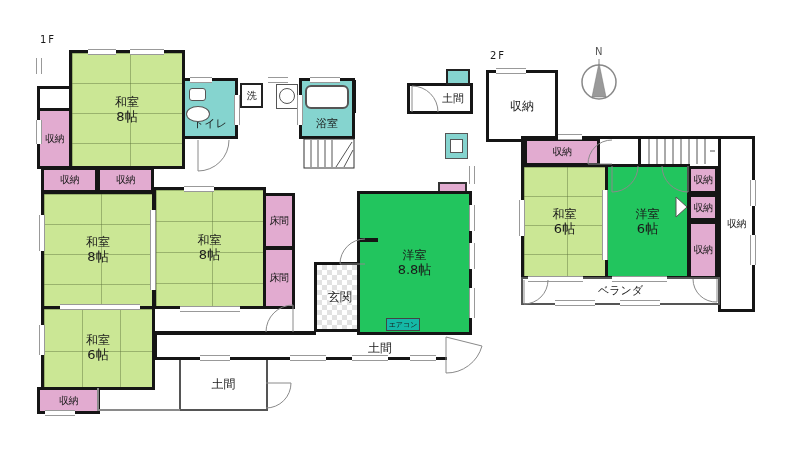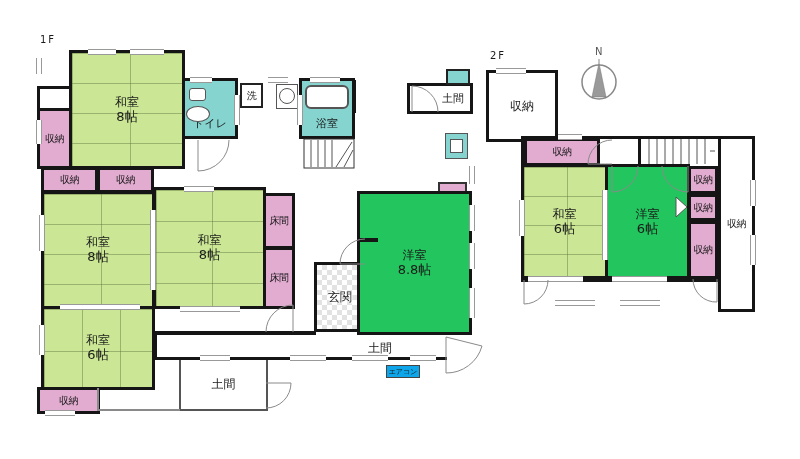--- a/index.html
+++ b/index.html
@@ -24,22 +24,22 @@
   .checker .nm{text-shadow:0 0 2px #fff,0 0 3px #fff,1px 1px 1px #fff,-1px -1px 1px #fff;}
   .wall{position:absolute;background:#151515;z-index:3;}
   .thinline{position:absolute;background:#8a8a8a;z-index:3;}
   .winh{position:absolute;height:6px;background:#fff;border-top:1px solid #999;
         border-bottom:1px solid #999;box-sizing:border-box;z-index:4;}
   .winv{position:absolute;width:6px;background:#fff;border-left:1px solid #999;
         border-right:1px solid #999;box-sizing:border-box;z-index:4;}
   .floorlabel{position:absolute;font-size:10px;letter-spacing:2px;z-index:5;}
   .freelabel{position:absolute;font-size:12px;z-index:5;}
   .fixture{position:absolute;background:#fff;border:1px solid #555;box-sizing:border-box;z-index:4;}
-  .aircon{position:absolute;background:#0ea5e9;border:1px solid #444;box-sizing:border-box;
-          font-size:7px;display:flex;align-items:center;justify-content:center;z-index:5;margin-top:47px;}
+  .aircon{position:absolute;background:#14b8a6;border:1px solid #444;box-sizing:border-box;
+          font-size:7px;display:flex;align-items:center;justify-content:center;z-index:5;}
   svg.overlay{position:absolute;left:0;top:0;z-index:5;pointer-events:none;}
   .nlabel{position:absolute;font-size:10px;color:#555;z-index:6;}
 </style>
 </head>
 <body>
 
 <div class="plan">
 
   <div class="floorlabel" style="left:40px;top:34px;">1F</div>
   <div class="floorlabel" style="left:490px;top:50px;">2F</div>
@@ -187,20 +187,23 @@
   </div>
   <div class="room pink sm" style="left:688px;top:194px;width:30px;height:27px;">
     <span class="nm">収納</span>
   </div>
   <div class="room pink sm" style="left:688px;top:221px;width:30px;height:58px;">
     <span class="nm">収納</span>
   </div>
   <div class="room white sm" style="left:718px;top:136px;width:37px;height:176px;">
     <span class="nm">収納</span>
   </div>
+  <div class="room white thin" style="left:521px;top:277px;width:199px;height:28px;border-color:#555;font-size:11px;">
+    <span class="nm">ベランダ</span>
+  </div>
   <div class="wall" style="left:638px;top:138px;width:3px;height:27px;"></div>
 
   <div class="winh" style="left:496px;top:68px;width:30px;"></div>
   <div class="winh" style="left:558px;top:134px;width:24px;"></div>
   <div class="winv" style="left:750px;top:180px;height:26px;"></div>
   <div class="winv" style="left:750px;top:235px;height:30px;"></div>
   <div class="winv" style="left:519px;top:200px;height:36px;"></div>
   <div class="winh" style="left:528px;top:276px;width:55px;"></div>
   <div class="winh" style="left:612px;top:276px;width:55px;"></div>
   <div class="winh" style="left:555px;top:300px;width:40px;"></div>

